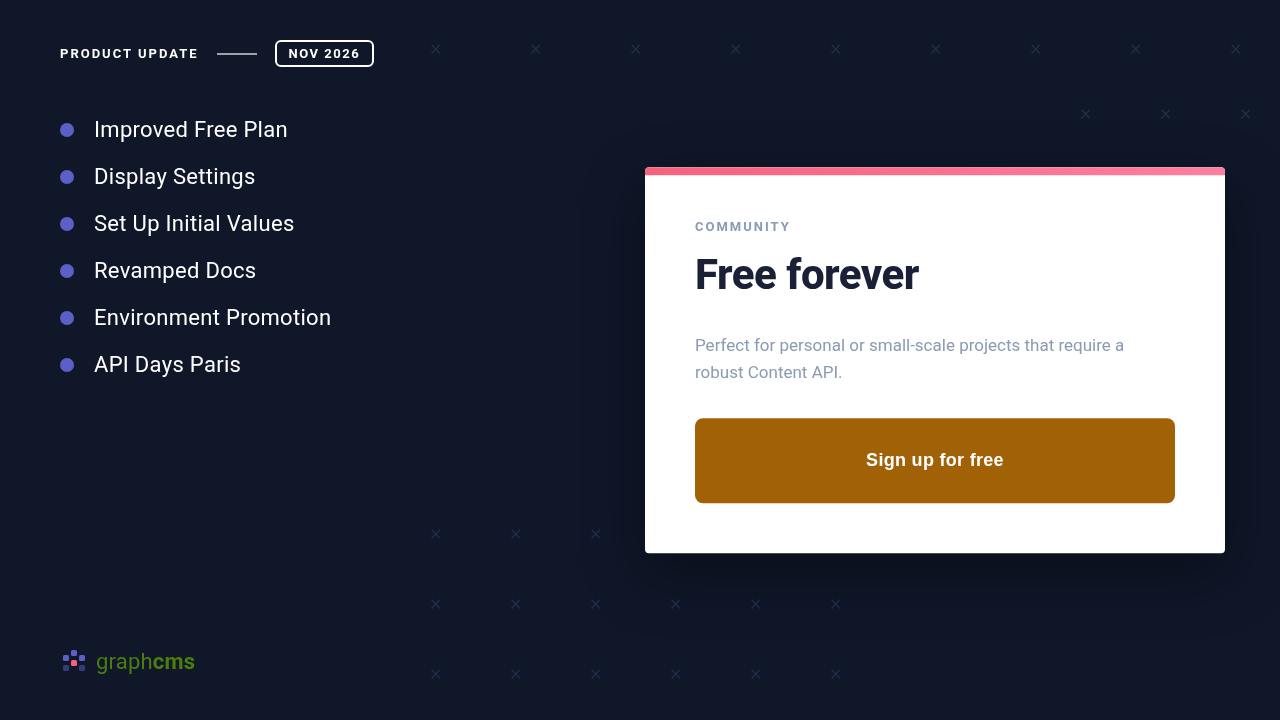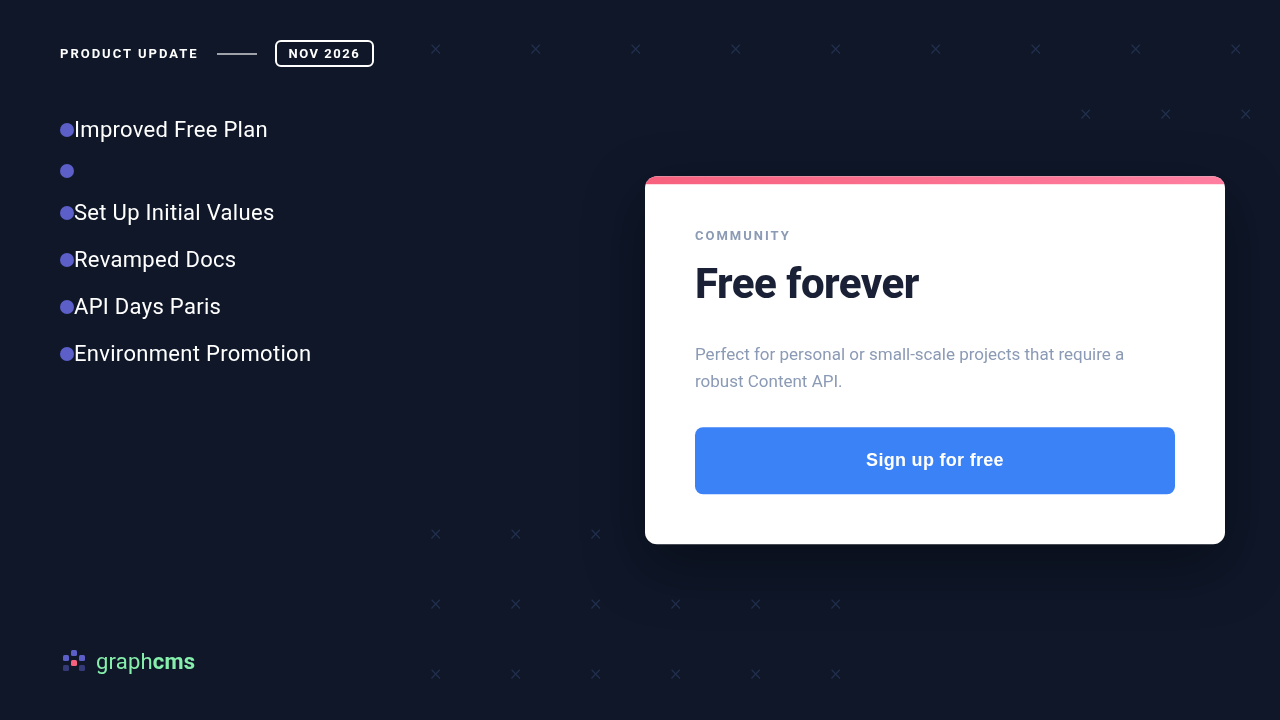--- a/index.html
+++ b/index.html
@@ -75,20 +75,21 @@
     .feature-list {
       list-style: none;
       display: flex;
       flex-direction: column;
       gap: 22px;
     }
 
     .feature-item {
       display: flex;
       align-items: center;
+      gap: 20px;
     }
 
     .bullet {
       width: 14px;
       height: 14px;
       border-radius: 50%;
       background: #5b5fc7;
       flex-shrink: 0;
     }
 
@@ -108,41 +109,41 @@
       gap: 8px;
     }
 
     .logo-icon {
       width: 28px;
       height: 28px;
       flex-shrink: 0;
     }
 
     .logo-text {
-      color: #86efac;
+      color: #4d7c0f;
       font-size: 22px;
       font-weight: 400;
       letter-spacing: 0.2px;
     }
 
     .logo-text strong {
       font-weight: 700;
     }
 
     .right-section {
       position: absolute;
       right: 55px;
       top: 50%;
       transform: translateY(-50%);
       width: 580px;
     }
 
     .card {
       background: #ffffff;
-      border-radius: 12px;
+      border-radius: 4px;
       overflow: hidden;
       box-shadow: 0 20px 60px rgba(0,0,0,0.4);
     }
 
     .card-top-bar {
       height: 8px;
       background: linear-gradient(90deg, #f7617e, #ff7ea0);
     }
 
     .card-body {
@@ -170,25 +171,25 @@
     .card-description {
       color: #8b9ab5;
       font-size: 17px;
       line-height: 1.6;
       margin-bottom: 31px;
     }
 
     .signup-button {
       display: block;
       width: 100%;
-      background: #3b82f6;
+      background: #a16207;
       color: #ffffff;
       border: none;
       border-radius: 8px;
-      padding: 23px;
+      padding: 32px;
       font-size: 18px;
       font-weight: 600;
       text-align: center;
       cursor: pointer;
       letter-spacing: 0.3px;
     }
   </style>
 </head>
 <body>
 
@@ -232,36 +233,37 @@
     <span class="date-badge">NOV 2026</span>
   </div>
 
   <ul class="feature-list">
     <li class="feature-item">
       <div class="bullet"></div>
       <span class="feature-text">Improved Free Plan</span>
     </li>
     <li class="feature-item">
       <div class="bullet"></div>
+      <span class="feature-text">Display Settings</span>
     </li>
     <li class="feature-item">
       <div class="bullet"></div>
       <span class="feature-text">Set Up Initial Values</span>
     </li>
     <li class="feature-item">
       <div class="bullet"></div>
       <span class="feature-text">Revamped Docs</span>
     </li>
     <li class="feature-item">
       <div class="bullet"></div>
+      <span class="feature-text">Environment Promotion</span>
+    </li>
+    <li class="feature-item">
+      <div class="bullet"></div>
       <span class="feature-text">API Days Paris</span>
-    </li>
-    <li class="feature-item">
-      <div class="bullet"></div>
-      <span class="feature-text">Environment Promotion</span>
     </li>
   </ul>
 </div>
 
 <div class="logo-area">
   <svg class="logo-icon" viewBox="0 0 28 28" fill="none" xmlns="http://www.w3.org/2000/svg">
     <rect x="3" y="8" width="6" height="6" rx="1.5" fill="#5b5fc7"></rect>
     <rect x="11" y="3" width="6" height="6" rx="1.5" fill="#5b5fc7"></rect>
     <rect x="19" y="8" width="6" height="6" rx="1.5" fill="#5b5fc7"></rect>
     <rect x="11" y="13" width="6" height="6" rx="1.5" fill="#f7617e"></rect>

